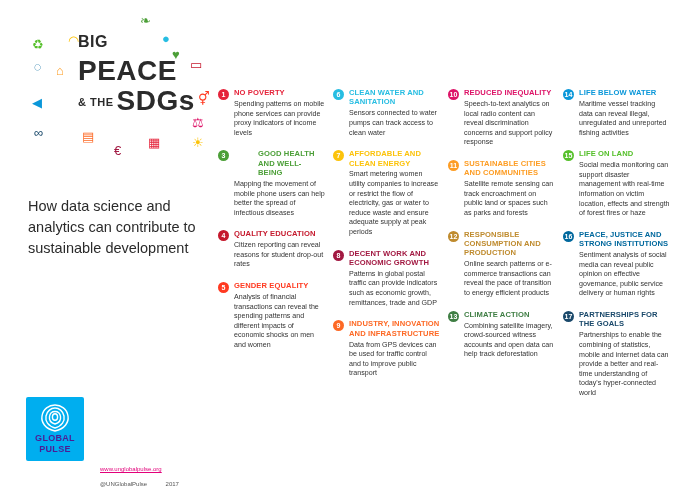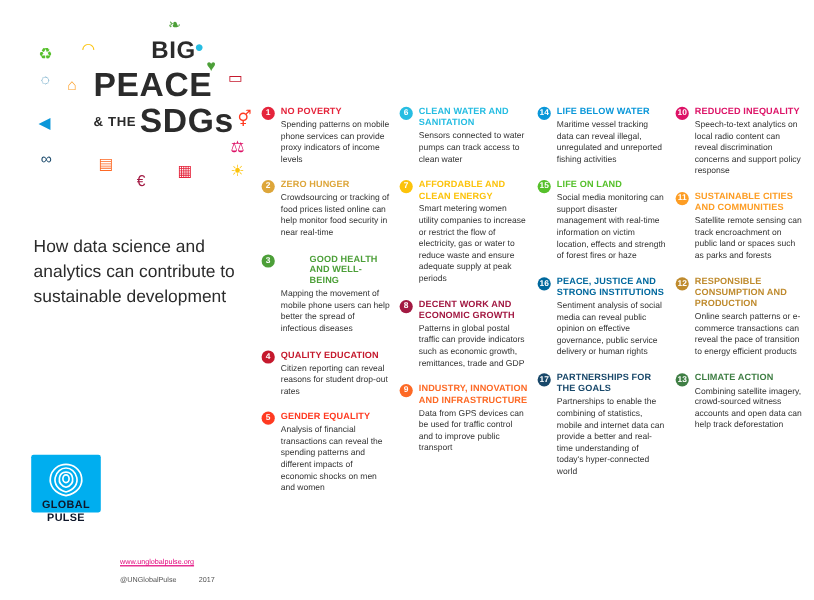--- a/index.html
+++ b/index.html
@@ -40,21 +40,21 @@
 
   #big-data-title {
     position: absolute;
     left: 78px;
     top: 28px;
     width: 120px;
     color: #2b2b2b;
     font-weight: bold;
     letter-spacing: 0.5px;
   }
-  #big-data-title .l1 { font-size: 20px; line-height: 28px; margin-left: 48px; }
+  #big-data-title .l1 { font-size: 16px; line-height: 28px; }
   #big-data-title .l2 { font-size: 28px; line-height: 30px; }
   #big-data-title .l3 { font-size: 28px; line-height: 30px; white-space: nowrap;}
   #big-data-title .amp {
     font-size: 11px;
     font-weight: bold;
     display: inline-block;
     vertical-align: middle;
     line-height: 11px;
     margin-right: 3px;
   }
@@ -65,25 +65,25 @@
     top: 196px;
     width: 180px;
     font-size: 14.5px;
     line-height: 21px;
     color: #2b2b2b;
   }
 
   #logo-box {
     position: absolute;
     left: 26px;
-    top: 379px;
+    top: 397px;
     width: 58px;
-    height: 48px;
+    height: 64px;
     background: #00AEEF;
-    color: #0f172a;
+    color: #4c1d95;
     border-radius: 2px;
   }
   #logo-mark {
     position: absolute;
     left: 10px;
     top: 6px;
     width: 38px;
     height: 30px;
   }
   #logo-text {
@@ -228,25 +228,20 @@
 </div>
 
 <div id="goals">
     <div class="col">
       <div class="goal">
         <span class="num" style="background: rgb(229, 36, 59);">1</span>
         <div class="title" style="color: rgb(229, 36, 59);">NO POVERTY</div>
         <div class="desc">Spending patterns on mobile phone services can provide proxy indicators of income levels</div>
       </div>
       <div class="goal">
-        <span class="num" style="background: rgb(221, 166, 58);">2</span>
-        <div class="title" style="color: rgb(221, 166, 58);">ZERO HUNGER</div>
-        <div class="desc">Crowdsourcing or tracking of food prices listed online can help monitor food security in near real-time</div>
-      </div>
-      <div class="goal">
         <span class="num" style="background: rgb(76, 159, 56);">3</span>
         <div class="title" style="color: rgb(76, 159, 56); margin-left: 24px;">GOOD HEALTH AND WELL-BEING</div>
         <div class="desc">Mapping the movement of mobile phone users can help better the spread of infectious diseases</div>
       </div>
       <div class="goal">
         <span class="num" style="background: rgb(197, 25, 45);">4</span>
         <div class="title" style="color: rgb(197, 25, 45);">QUALITY EDUCATION</div>
         <div class="desc">Citizen reporting can reveal reasons for student drop-out rates</div>
       </div>
       <div class="goal">
@@ -272,55 +267,55 @@
         <div class="desc">Patterns in global postal traffic can provide indicators such as economic growth, remittances, trade and GDP</div>
       </div>
       <div class="goal">
         <span class="num" style="background: rgb(253, 105, 37);">9</span>
         <div class="title" style="color: rgb(253, 105, 37);">INDUSTRY, INNOVATION AND INFRASTRUCTURE</div>
         <div class="desc">Data from GPS devices can be used for traffic control and to improve public transport</div>
       </div>
     </div>
     <div class="col">
       <div class="goal">
+        <span class="num" style="background: rgb(221, 19, 103);">10</span>
+        <div class="title" style="color: rgb(221, 19, 103);">REDUCED INEQUALITY</div>
+        <div class="desc">Speech-to-text analytics on local radio content can reveal discrimination concerns and support policy response</div>
+      </div>
+      <div class="goal">
+        <span class="num" style="background: rgb(253, 157, 36);">11</span>
+        <div class="title" style="color: rgb(253, 157, 36);">SUSTAINABLE CITIES AND COMMUNITIES</div>
+        <div class="desc">Satellite remote sensing can track encroachment on public land or spaces such as parks and forests</div>
+      </div>
+      <div class="goal">
+        <span class="num" style="background: rgb(191, 139, 46);">12</span>
+        <div class="title" style="color: rgb(191, 139, 46);">RESPONSIBLE CONSUMPTION AND PRODUCTION</div>
+        <div class="desc">Online search patterns or e-commerce transactions can reveal the pace of transition to energy efficient products</div>
+      </div>
+      <div class="goal">
+        <span class="num" style="background: rgb(63, 126, 68);">13</span>
+        <div class="title" style="color: rgb(63, 126, 68);">CLIMATE ACTION</div>
+        <div class="desc">Combining satellite imagery, crowd-sourced witness accounts and open data can help track deforestation</div>
+      </div>
+    </div>
+    <div class="col">
+      <div class="goal">
         <span class="num" style="background: rgb(10, 151, 217);">14</span>
         <div class="title" style="color: rgb(10, 151, 217);">LIFE BELOW WATER</div>
         <div class="desc">Maritime vessel tracking data can reveal illegal, unregulated and unreported fishing activities</div>
       </div>
       <div class="goal">
         <span class="num" style="background: rgb(86, 192, 43);">15</span>
         <div class="title" style="color: rgb(86, 192, 43);">LIFE ON LAND</div>
         <div class="desc">Social media monitoring can support disaster management with real-time information on victim location, effects and strength of forest fires or haze</div>
       </div>
       <div class="goal">
         <span class="num" style="background: rgb(0, 104, 157);">16</span>
         <div class="title" style="color: rgb(0, 104, 157);">PEACE, JUSTICE AND STRONG INSTITUTIONS</div>
         <div class="desc">Sentiment analysis of social media can reveal public opinion on effective governance, public service delivery or human rights</div>
       </div>
       <div class="goal">
         <span class="num" style="background: rgb(25, 72, 106);">17</span>
         <div class="title" style="color: rgb(25, 72, 106);">PARTNERSHIPS FOR THE GOALS</div>
         <div class="desc">Partnerships to enable the combining of statistics, mobile and internet data can provide a better and real-time understanding of today's hyper-connected world</div>
       </div>
     </div>
-    <div class="col">
-      <div class="goal">
-        <span class="num" style="background: rgb(221, 19, 103);">10</span>
-        <div class="title" style="color: rgb(221, 19, 103);">REDUCED INEQUALITY</div>
-        <div class="desc">Speech-to-text analytics on local radio content can reveal discrimination concerns and support policy response</div>
-      </div>
-      <div class="goal">
-        <span class="num" style="background: rgb(253, 157, 36);">11</span>
-        <div class="title" style="color: rgb(253, 157, 36);">SUSTAINABLE CITIES AND COMMUNITIES</div>
-        <div class="desc">Satellite remote sensing can track encroachment on public land or spaces such as parks and forests</div>
-      </div>
-      <div class="goal">
-        <span class="num" style="background: rgb(191, 139, 46);">12</span>
-        <div class="title" style="color: rgb(191, 139, 46);">RESPONSIBLE CONSUMPTION AND PRODUCTION</div>
-        <div class="desc">Online search patterns or e-commerce transactions can reveal the pace of transition to energy efficient products</div>
-      </div>
-      <div class="goal">
-        <span class="num" style="background: rgb(63, 126, 68);">13</span>
-        <div class="title" style="color: rgb(63, 126, 68);">CLIMATE ACTION</div>
-        <div class="desc">Combining satellite imagery, crowd-sourced witness accounts and open data can help track deforestation</div>
-      </div>
-    </div>
   </div>
 
 </body></html>

